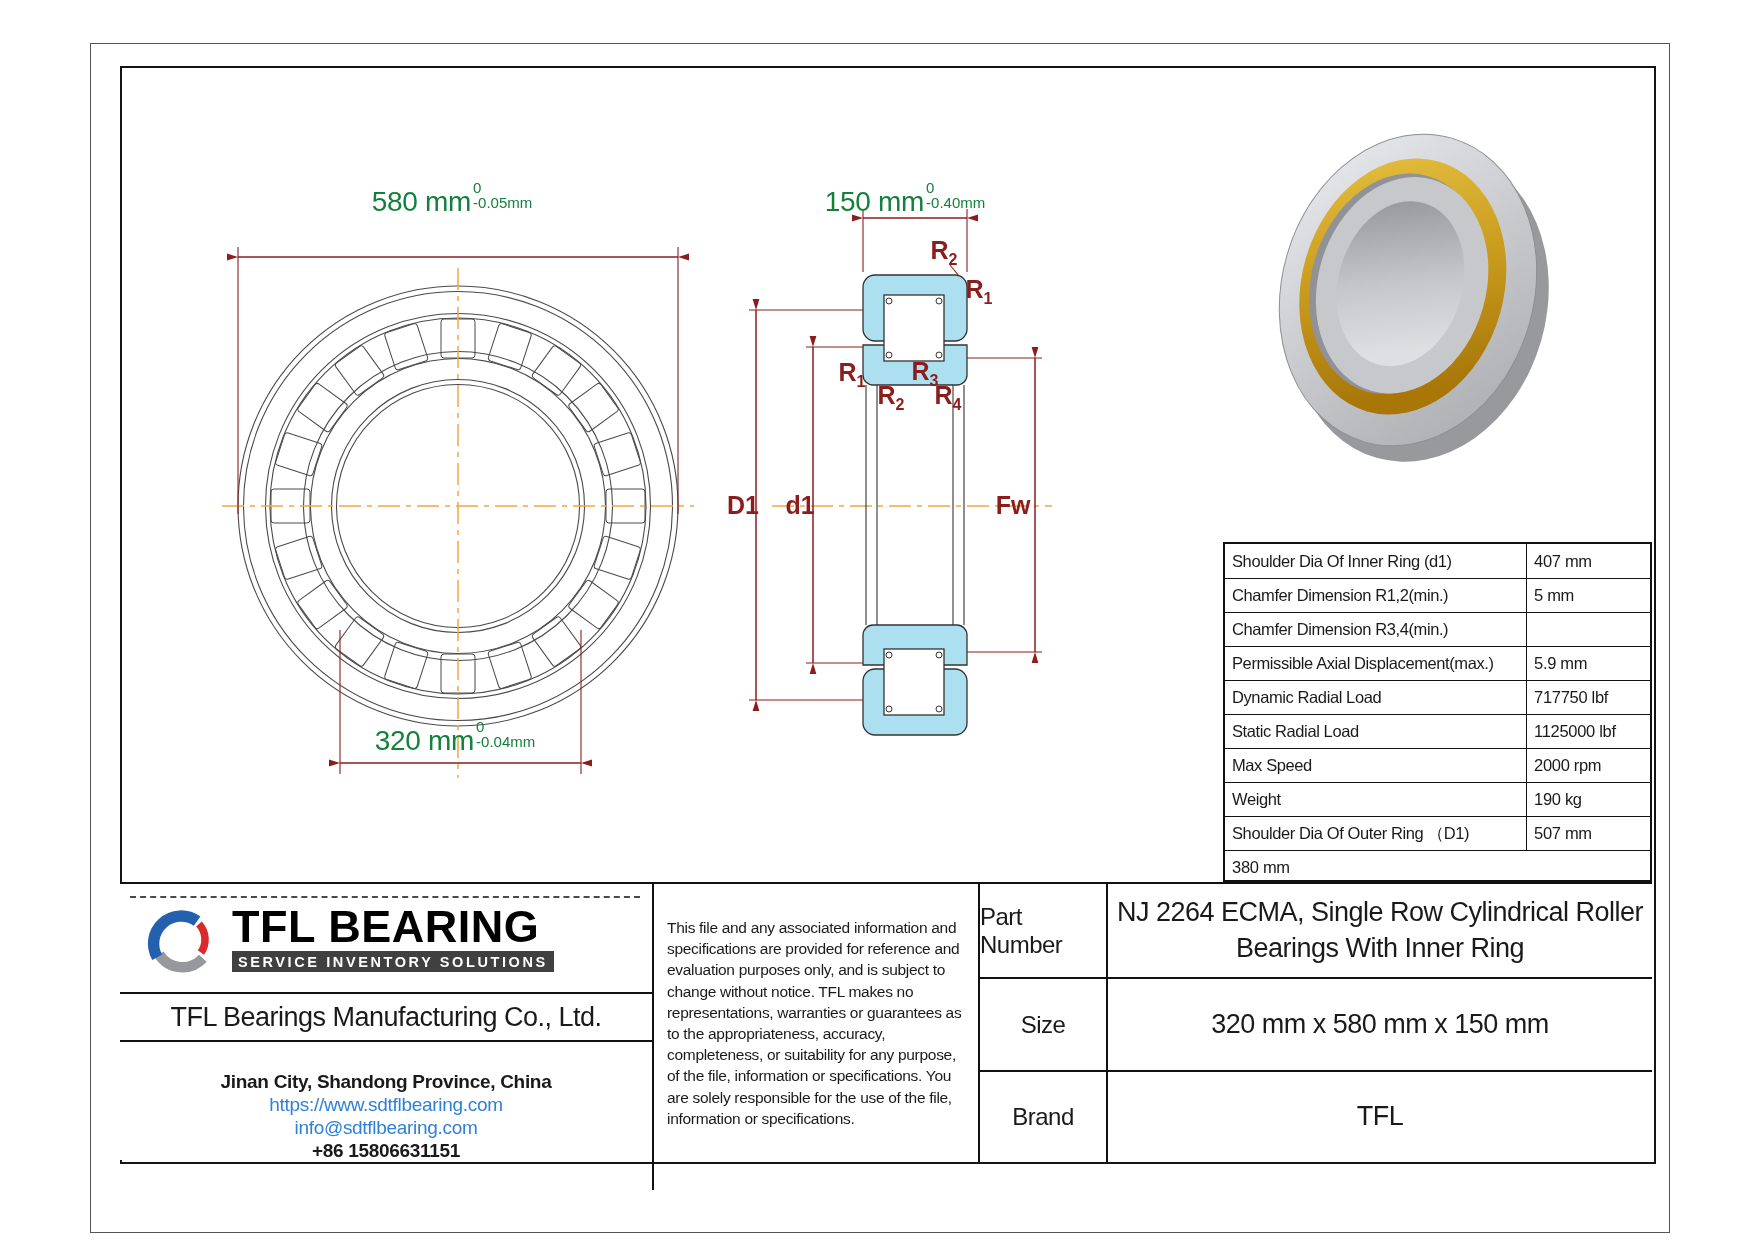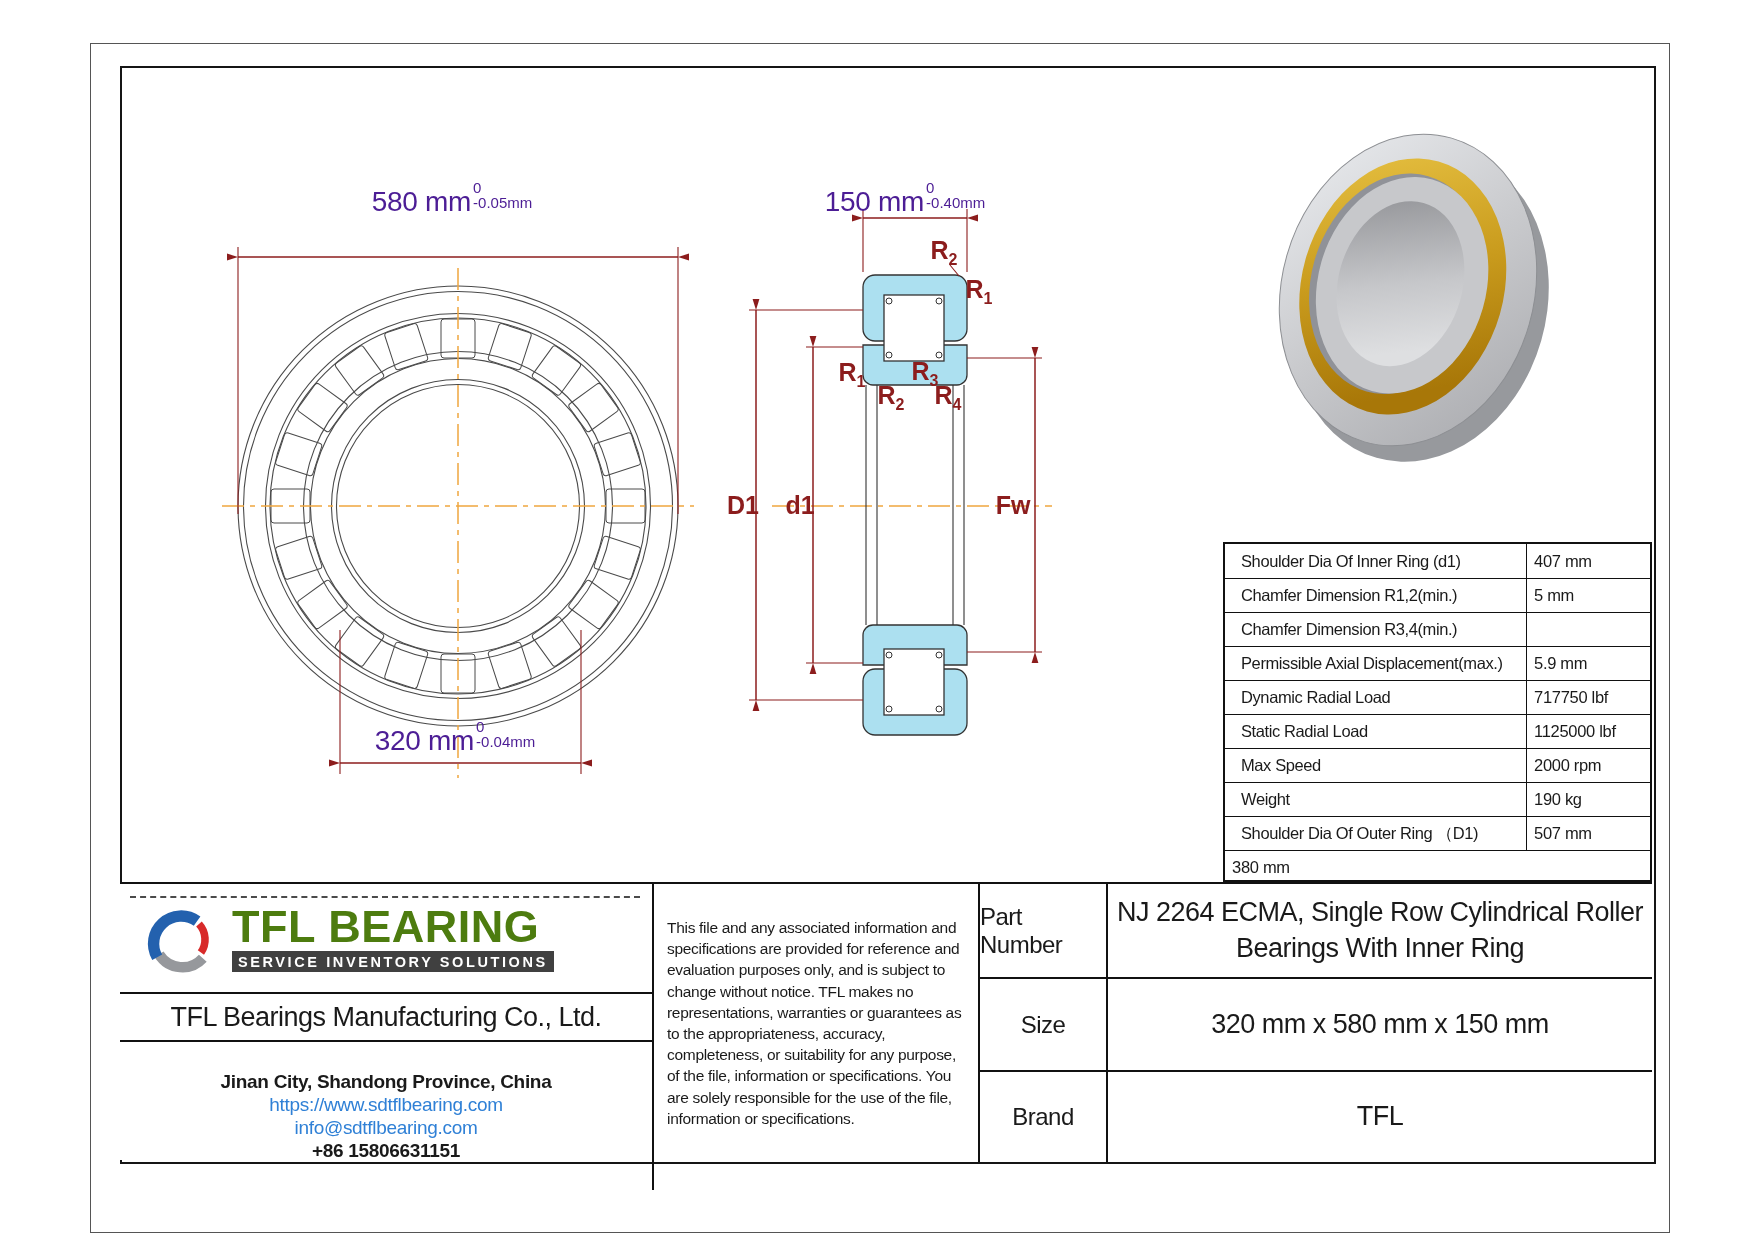--- a/index.html
+++ b/index.html
@@ -3,52 +3,52 @@
 <meta charset="utf-8">
 <style>
   html,body{margin:0;padding:0;background:#ffffff;}
   body{font-family:"Liberation Sans", sans-serif;color:#1a1a1a;}
   #page{position:relative;width:1755px;height:1240px;background:#fff;overflow:hidden;}
   .abs{position:absolute;}
   .frame-outer{left:90px;top:43px;width:1578px;height:1188px;border:1.4px solid #555;}
   .frame-inner{left:120px;top:66px;width:1532px;height:1094px;border:2.5px solid #151515;}
 
   
-  .dimtext{position:absolute;transform:translateX(-50%);display:flex;align-items:flex-start;white-space:nowrap;color:#4c1d95;}
+  .dimtext{position:absolute;transform:translateX(-50%);display:flex;align-items:flex-start;white-space:nowrap;color:#15803d;}
   .dimtext .main{font-size:28px;letter-spacing:-0.3px;}
   .dimtext .tol{display:flex;flex-direction:column;font-size:15px;line-height:15px;margin-top:-6px;margin-left:2px;}
   .annot{position:absolute;transform:translate(-50%,-50%);color:#8c1d1d;font-size:25px;font-weight:600;white-space:nowrap;}
   .annot sub{font-size:16px;font-weight:600;}
 
   
   .spec{left:1223px;top:542px;width:429px;height:340px;border:2px solid #111;box-sizing:border-box;background:#fff;}
   .spec .srow{display:flex;height:34px;box-sizing:border-box;border-top:1.6px solid #111;}
   .spec .srow:first-child{border-top:none;}
-  .spec .slabel{width:302px;box-sizing:border-box;border-right:1.6px solid #111;display:flex;align-items:center;padding-left:16px;font-size:16.5px;font-weight:500;letter-spacing:-0.4px;white-space:nowrap;overflow:hidden;}
+  .spec .slabel{width:302px;box-sizing:border-box;border-right:1.6px solid #111;display:flex;align-items:center;padding-left:7px;font-size:16.5px;font-weight:500;letter-spacing:-0.4px;white-space:nowrap;overflow:hidden;}
   .spec .svalue{flex:1;display:flex;align-items:center;padding-left:7px;font-size:16.5px;font-weight:500;letter-spacing:-0.3px;}
 
   
   .tblock{left:120px;top:882px;width:1532px;height:278px;box-sizing:border-box;border-top:2.5px solid #111;background:#fff;}
   .cell{position:absolute;box-sizing:border-box;}
   .b-r{border-right:2px solid #111;} .b-b{border-bottom:2px solid #111;} .b-t{border-top:2px solid #111;}
   .cell-logo{left:0;top:0;width:534px;height:108px;}
   .cell-company{left:0;top:108px;width:534px;height:48px;display:flex;align-items:center;justify-content:center;font-size:27px;font-weight:500;letter-spacing:-0.5px;}
   .cell-address{left:0;top:156px;width:534px;height:150px;display:flex;flex-direction:column;align-items:center;justify-content:center;gap:1px;}
   .cell-disc{left:534px;top:0;width:326px;height:278px;display:flex;align-items:center;justify-content:center;}
   .cell-disc .txt{width:298px;font-size:15.5px;font-weight:500;line-height:1.37;text-align:left;letter-spacing:-0.3px;}
   .flabel{width:128px;display:flex;align-items:center;justify-content:center;font-size:24px;font-weight:500;letter-spacing:-0.5px;}
   .fvalue{width:544px;display:flex;align-items:center;justify-content:center;text-align:center;font-size:27px;font-weight:500;letter-spacing:-0.5px;line-height:1.3;}
   .addr-city{font-size:19px;font-weight:600;letter-spacing:-0.3px;}
   .addr-link{font-size:19px;font-weight:500;color:#2f80d6;letter-spacing:-0.3px;}
   .addr-phone{font-size:19px;font-weight:600;letter-spacing:-0.3px;}
 
   .dashline{position:absolute;left:10px;top:12px;width:510px;border-top:2px dashed #4a4a4a;}
   .logo-row{position:absolute;left:22px;top:20px;display:flex;align-items:flex-start;}
   .logo-text{margin-left:14px;display:flex;flex-direction:column;}
-  .logo-brand{font-size:45px;font-weight:700;color:#4d7c0f;letter-spacing:0.5px;line-height:46px;white-space:nowrap;}
+  .logo-brand{font-size:45px;font-weight:700;color:#000000;letter-spacing:0.5px;line-height:46px;white-space:nowrap;}
   .logo-bar{margin-top:1px;background:#404040;color:#fff;font-size:14.5px;font-weight:600;letter-spacing:2.6px;text-align:right;padding:3px 6px 2px 6px;white-space:nowrap;}
 </style>
 </head>
 <body>
 
 <div id="page">
 
   <div class="abs frame-outer"></div>
   <div class="abs frame-inner"></div>
 

